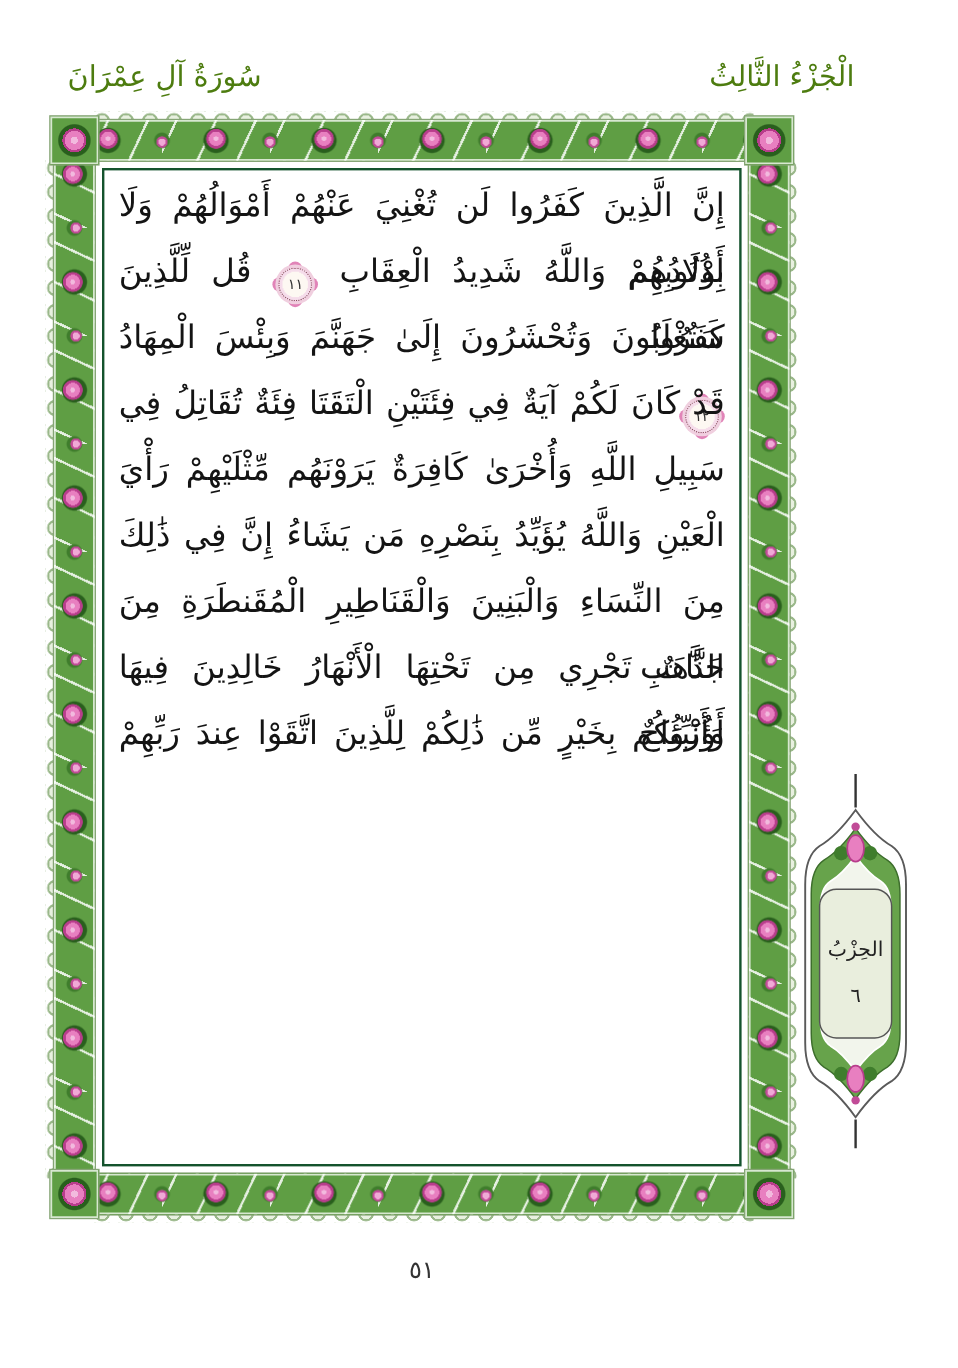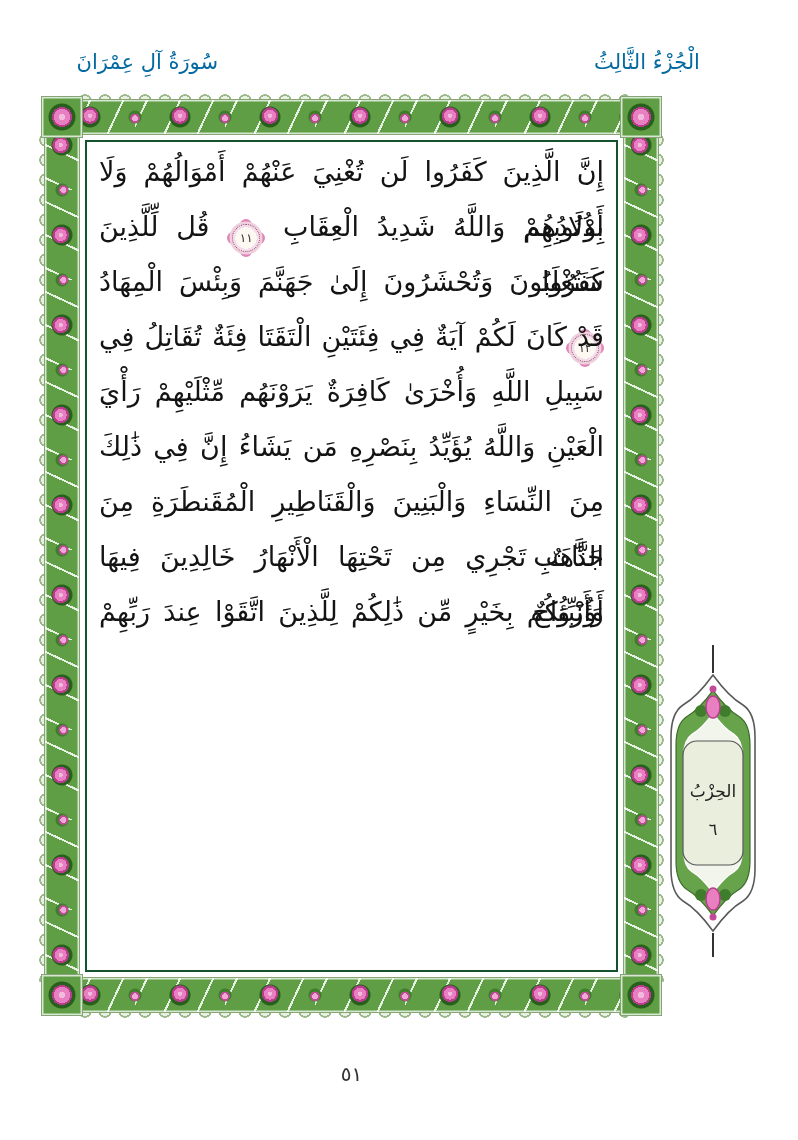--- a/index.html
+++ b/index.html
@@ -1,22 +1,22 @@
 <!DOCTYPE html>
 <html><head>
 <meta charset="utf-8">
 <style>
   html,body{margin:0;padding:0;background:#ffffff;}
   .page{position:relative;width:798px;height:1140px;background:#ffffff;overflow:hidden;
         font-family:"DejaVu Sans", sans-serif;color:#161616;}
 
   
-  .hdr{position:absolute;top:50px;font-size:21px;color:#0369a1;direction:rtl;white-space:nowrap;}
+  .hdr{position:absolute;top:50px;font-size:24px;color:#4d7c0f;direction:rtl;white-space:nowrap;}
   .hdr-surah{left:78px;width:140px;text-align:center;}
-  .hdr-juz{left:582px;width:130px;text-align:center;}
+  .hdr-juz{left:582px;width:130px;text-align:right;}
 
   
   .frame{position:absolute;left:45px;top:100px;width:613px;height:912px;}
   .band{position:absolute;background-color:#5f9e44;z-index:2;
         box-shadow:inset 0 0 0 1.5px rgba(255,255,255,.75), 0 0 0 1px #86a576;}
   .band-top,.band-bottom{left:0;right:0;height:34px;
     background-image:
       radial-gradient(circle at 50% 46%, #f2bade 0 2px, #e87fc0 2px 6px, #b83d8c 6px 8px, transparent 8.5px),
       radial-gradient(circle at 50% 54%, #f0a9d6 0 3px, #c14b97 3px 4.5px, transparent 5px),
       radial-gradient(circle at 50% 50%, #295f1d 0 10px, transparent 11px),
@@ -66,21 +66,21 @@
     box-shadow:0 0 0 2.5px #f0cfdf, 0 -13px 0 -8px #e184b8, 0 13px 0 -8px #e184b8,
                -13px 0 0 -8px #e184b8, 13px 0 0 -8px #e184b8;}
   .hizb-star{font-size:20px;color:#333;margin:0 4px;vertical-align:-2px;}
 
   
   .hizb{position:absolute;left:659px;top:645px;width:108px;height:312px;}
   .hizb svg text{font-family:"DejaVu Sans", sans-serif;fill:#222;}
 
   
   .page-number{position:absolute;left:45px;top:1046px;width:613px;text-align:center;
-               font-size:20px;color:#333;margin-top:16px;}
+               font-size:20px;color:#333;}
 </style>
 </head>
 <body>
 
 <div class="page">
 
   <div class="hdr hdr-surah">سُورَةُ آلِ عِمْرَانَ</div>
   <div class="hdr hdr-juz">الْجُزْءُ الثَّالِثُ</div>
 
   <div class="frame">

